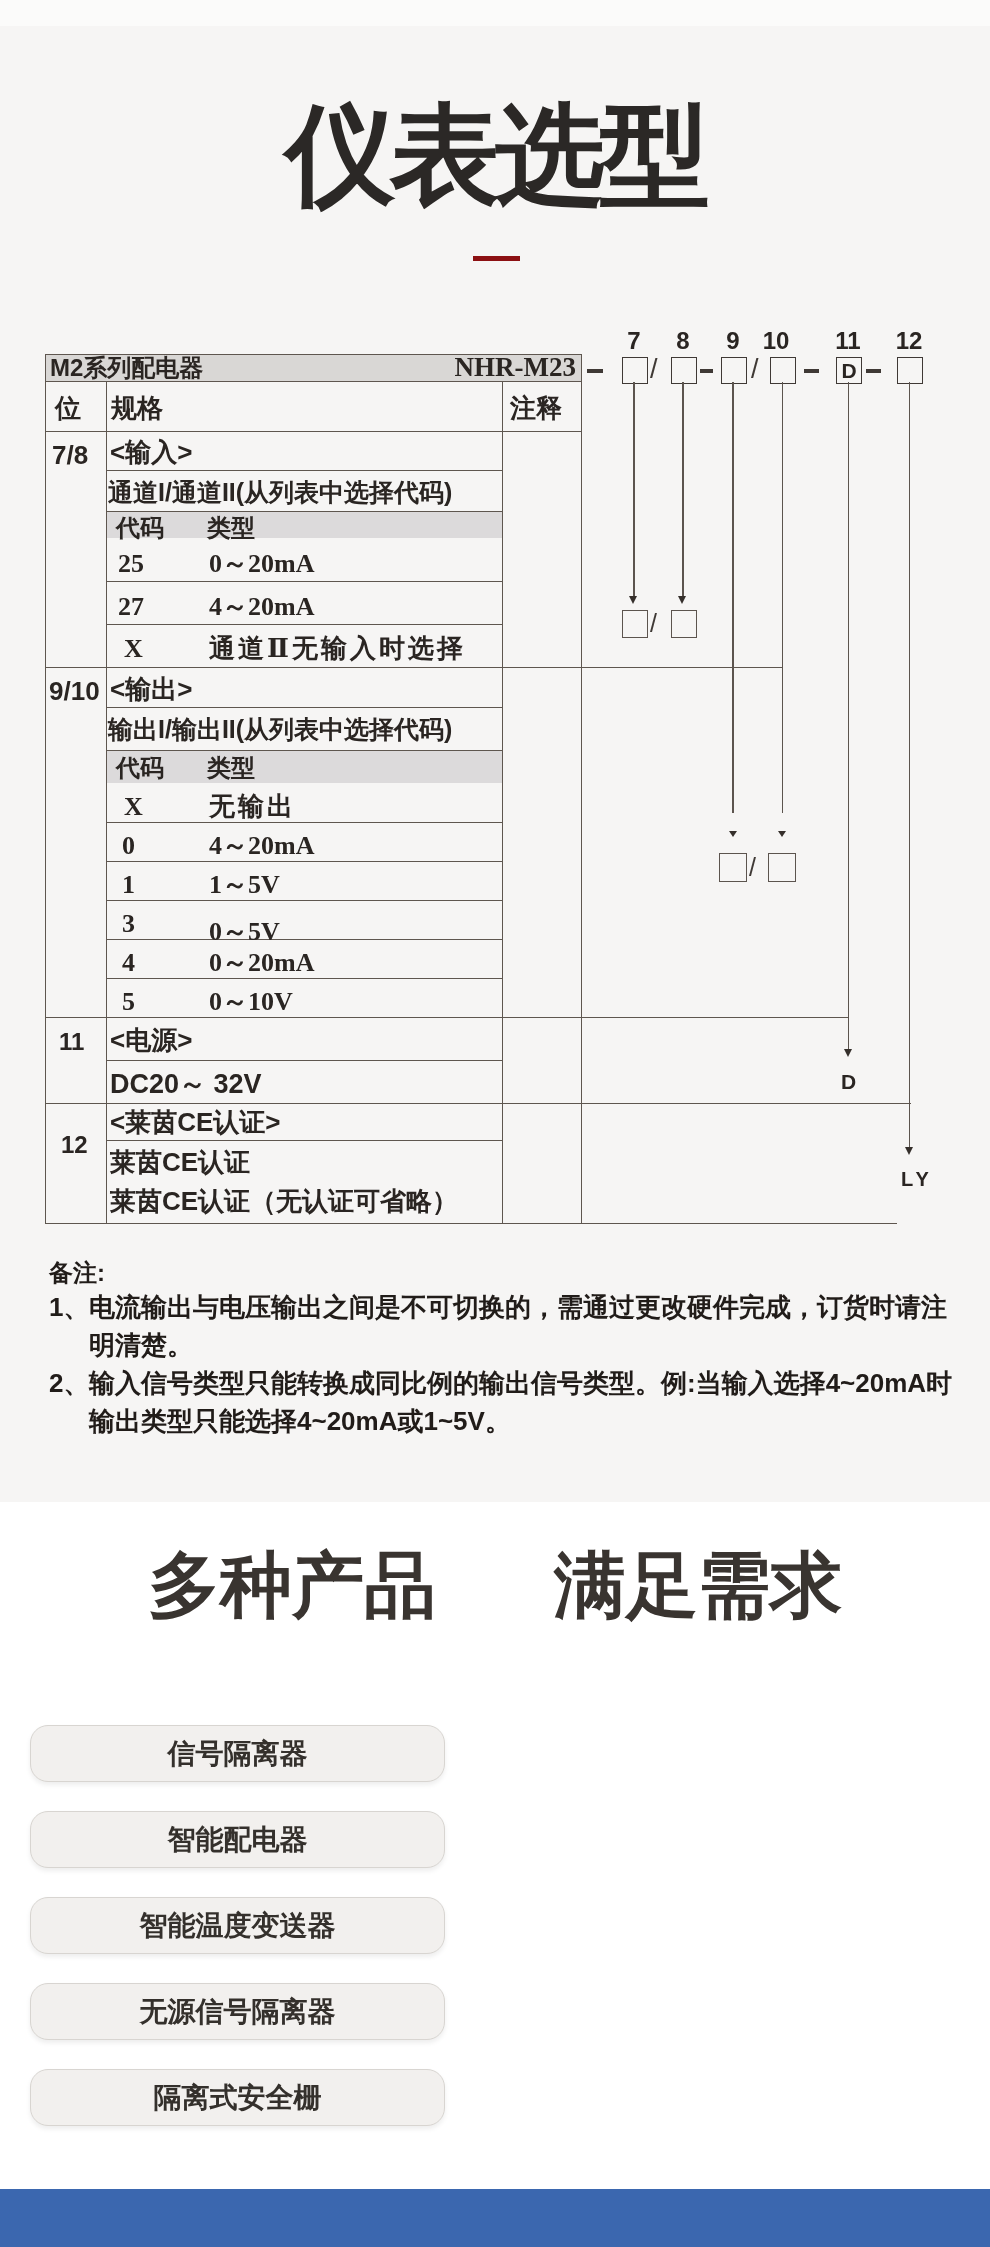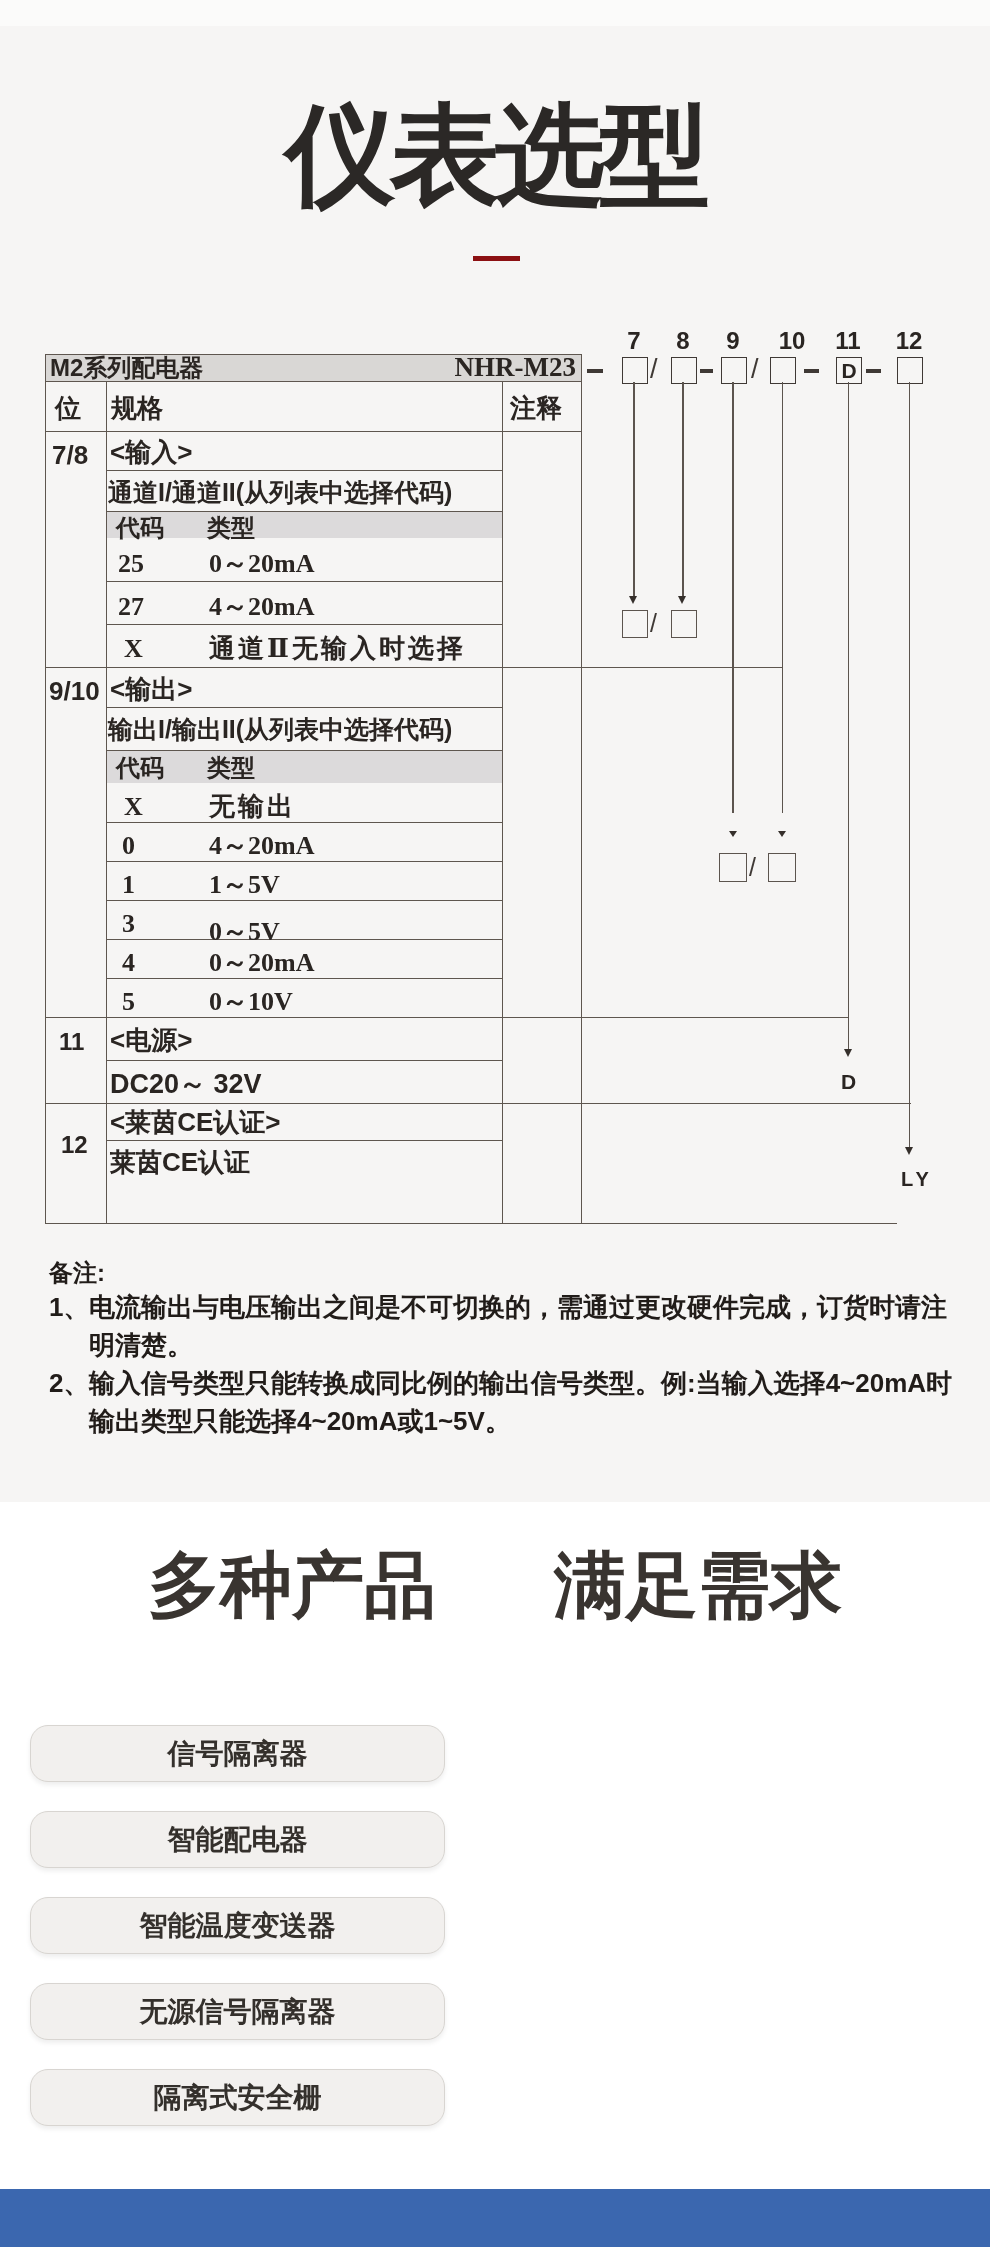--- a/index.html
+++ b/index.html
@@ -130,25 +130,26 @@
   <span class="t serif" style="left:122px;top:987px;">5</span>
   <span class="t serif" style="left:209px;top:987px;">0～10V</span>
 
   <span class="t" style="left:59px;top:1028px;font-size:24px;">11</span>
   <span class="t" style="left:110px;top:1026px;text-align:right;">&lt;电源&gt;</span>
   <span class="t" style="left:110px;top:1069px;font-size:27px;">DC20～ 32V</span>
 
   <span class="t" style="left:61px;top:1131px;font-size:24px;">12</span>
   <span class="t" style="left:110px;top:1108px;">&lt;莱茵CE认证&gt;</span>
   <span class="t" style="left:110px;top:1148px;">莱茵CE认证</span>
+  <span class="t" style="left:110px;top:1187px;">莱茵CE认证（无认证可省略）</span>
 
   <span class="posnum" style="left:617px;">7</span>
   <span class="posnum" style="left:666px;">8</span>
   <span class="posnum" style="left:716px;">9</span>
-  <span class="posnum" style="left:775px;">10</span>
+  <span class="posnum" style="left:759px;">10</span>
   <span class="posnum" style="left:831px;">11</span>
   <span class="posnum" style="left:892px;">12</span>
 
   <div class="dash" style="left:587px;width:16px;"></div>
   <div class="codebox" style="left:622px;"></div>
   <span class="slash" style="left:650px;">/</span>
   <div class="codebox" style="left:671px;"></div>
   <div class="dash" style="left:700px;width:13px;"></div>
   <div class="codebox" style="left:721px;"></div>
   <span class="slash" style="left:751px;">/</span>

